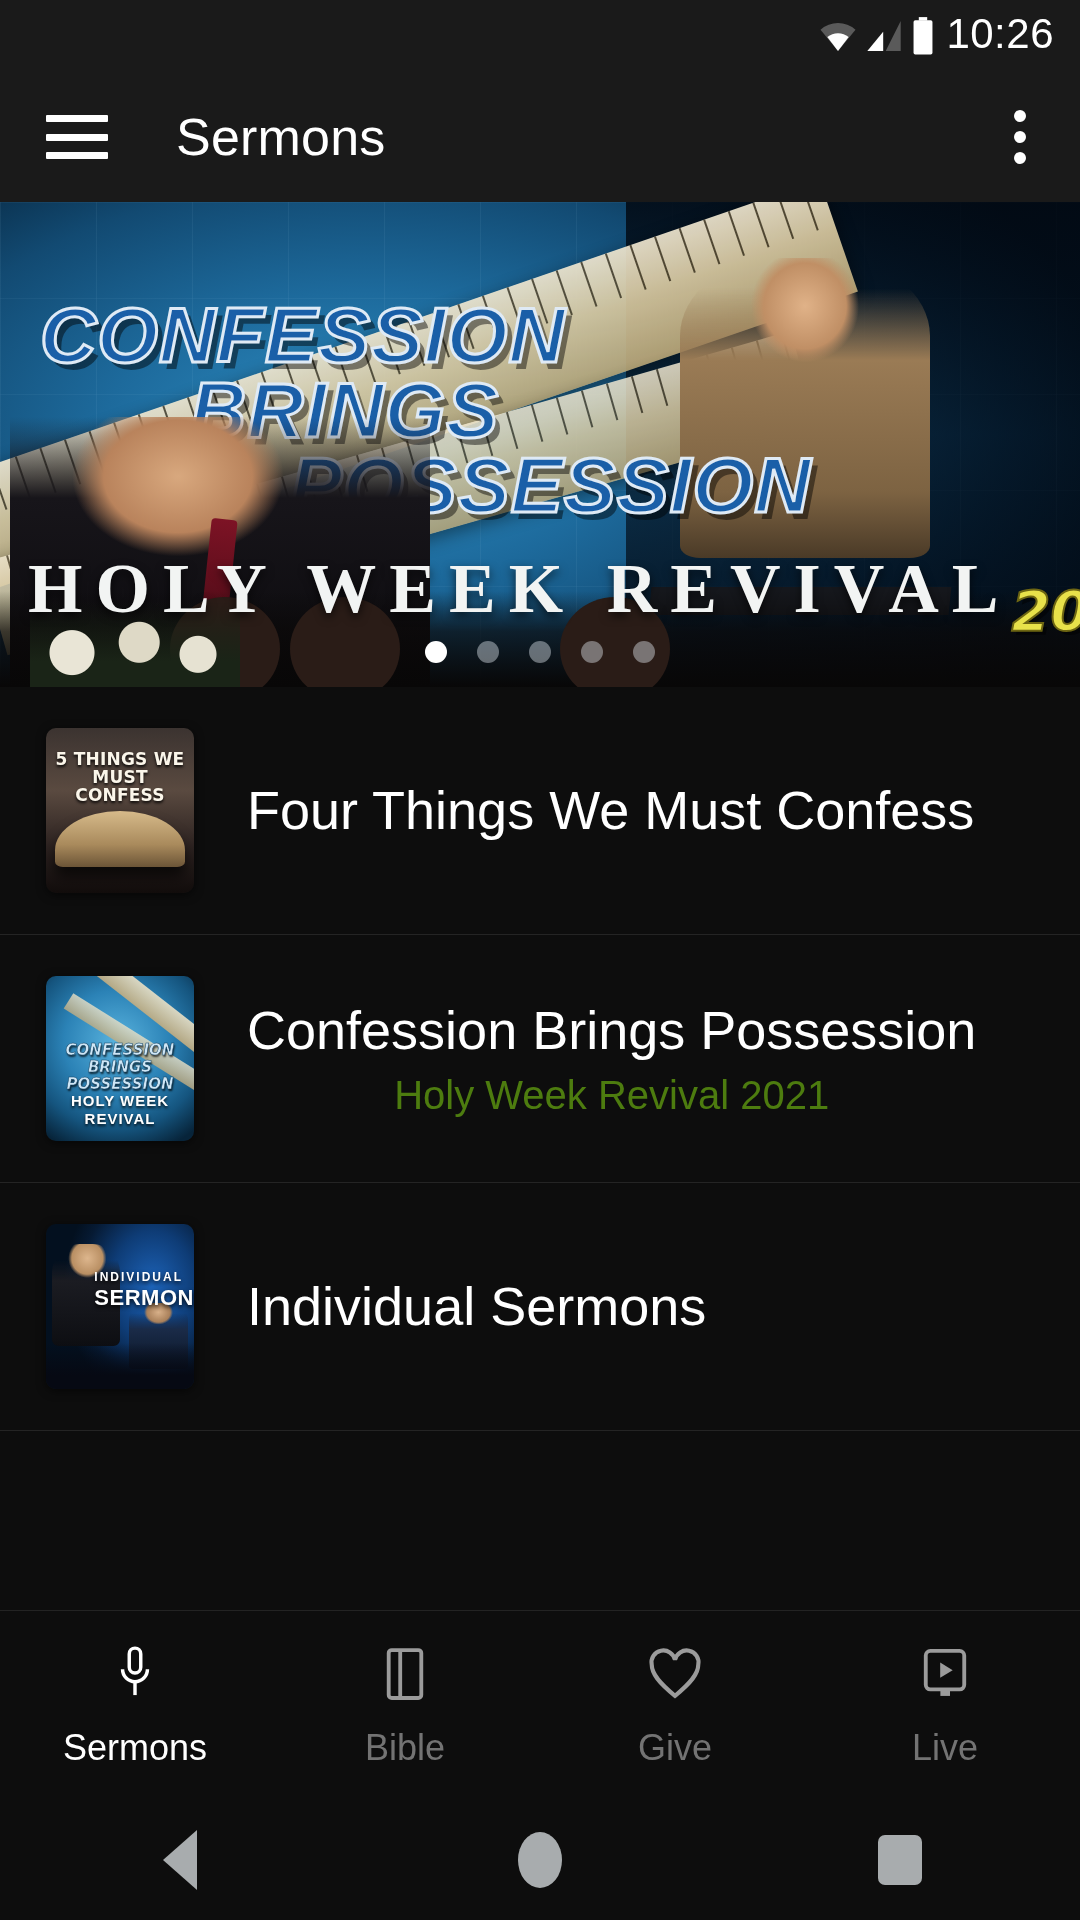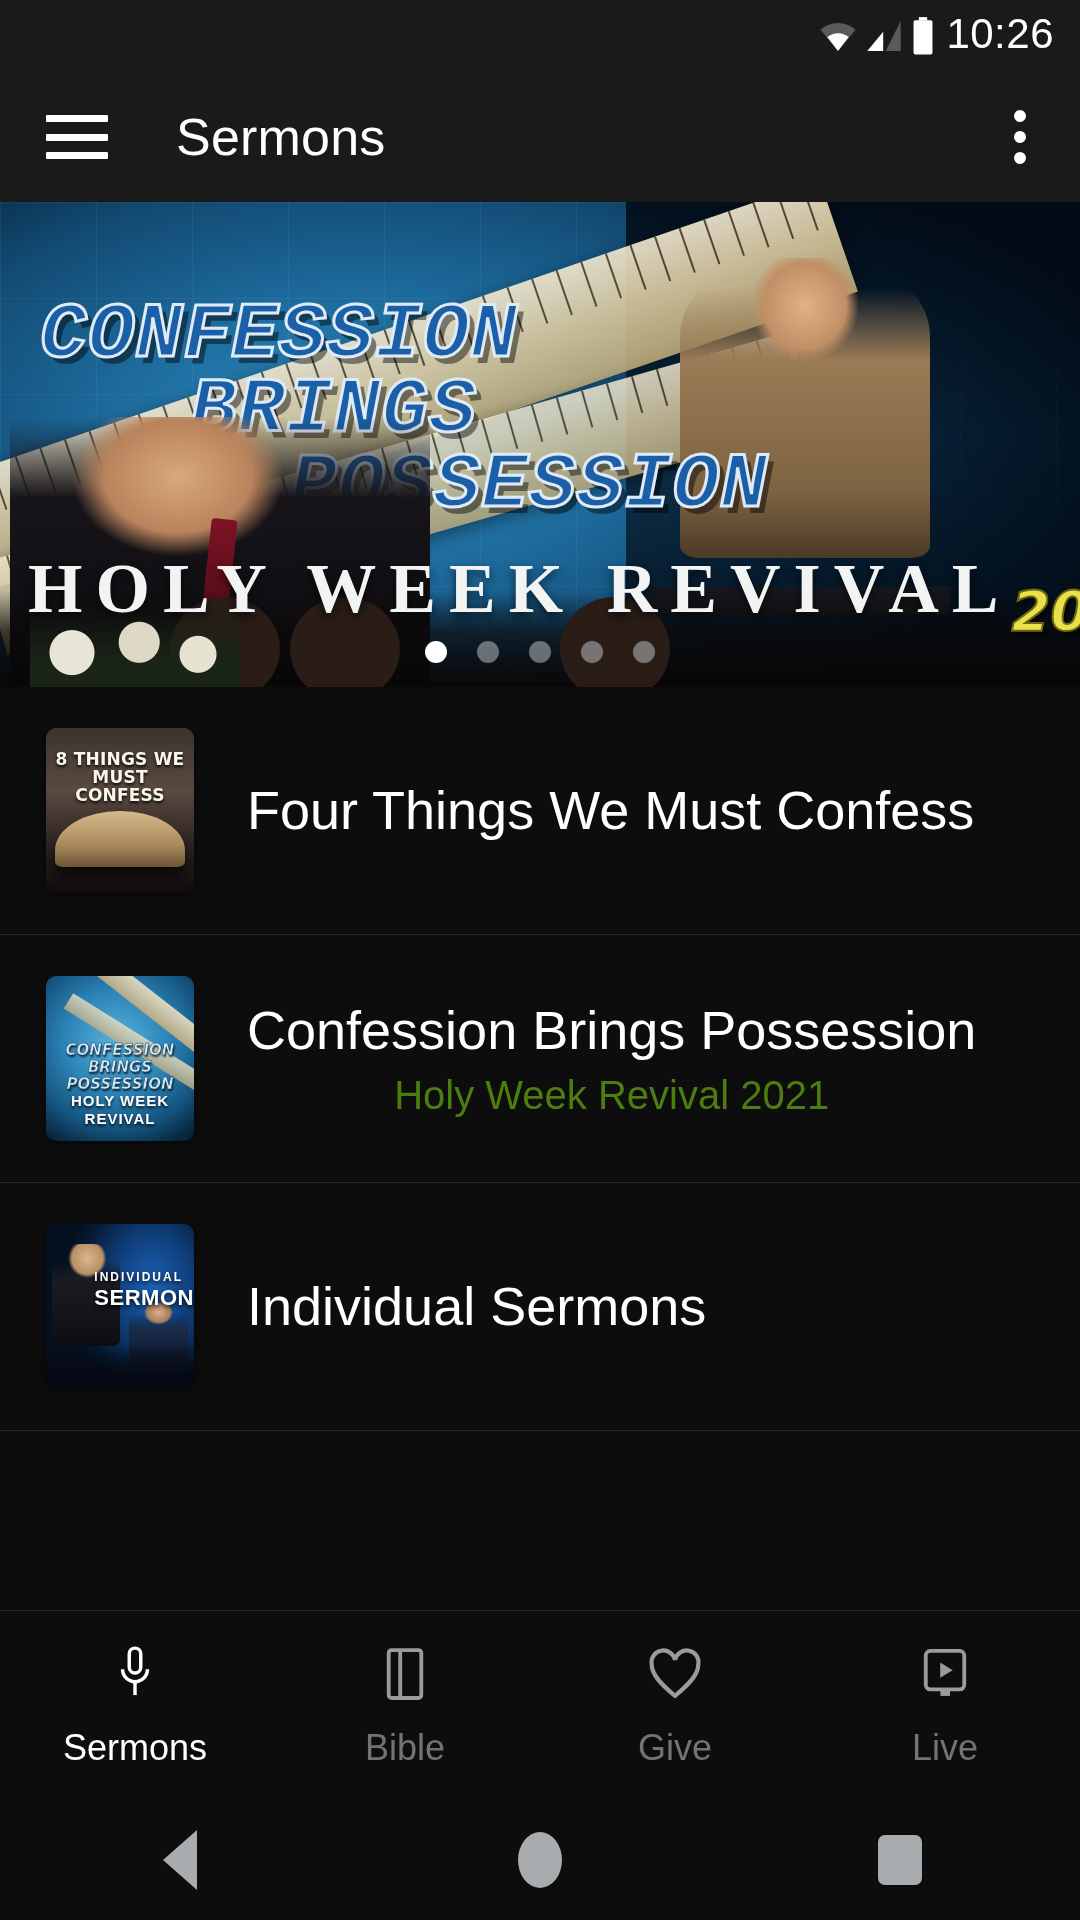--- a/index.html
+++ b/index.html
@@ -81,21 +81,21 @@
   }
   .ruler.r2 { top:50%; left:-2%; width:78%; height:96px; transform:rotate(-16deg); opacity:.85; }
   .ruler::after {
     content:""; position:absolute; left:0; right:0; top:0; height:40%;
     background-image:linear-gradient(to right, rgba(40,30,10,.75) 2px, transparent 2px);
     background-size:26px 100%;
   }
   
   .hero-head {
     position:absolute; left:40px; top:96px; width:96%;
-    font-family:Liberation Mono, monospace;
+    font-family:Liberation Sans, sans-serif;
     font-weight:700; font-style:italic;
     color:#1a5fa8;
     -webkit-text-stroke:3px #dfeaf5;
     text-shadow:6px 7px 0 rgba(0,0,0,.45);
     letter-spacing:1px; line-height:.96;
   }
   .hl1 { font-size:78px; }
   .hl2 { font-size:78px; margin-left:150px; }
   .hl3 { font-size:78px; margin-left:250px; }
   
@@ -352,21 +352,21 @@
       <i></i>
       <i></i>
     </div>
   </div>
 
   <div class="list">
 
     <div class="row">
       <div class="thumb t1">
         <div class="bible"></div>
-        <div class="cap">8 THINGS WE MUST CONFESS</div>
+        <div class="cap">5 THINGS WE MUST CONFESS</div>
       </div>
       <div class="row-text">
         <div class="row-title">Four Things We Must Confess</div>
       </div>
     </div>
 
     <div class="row">
       <div class="thumb t2">
         <div class="rl"></div>
         <div class="rl rl2"></div>

